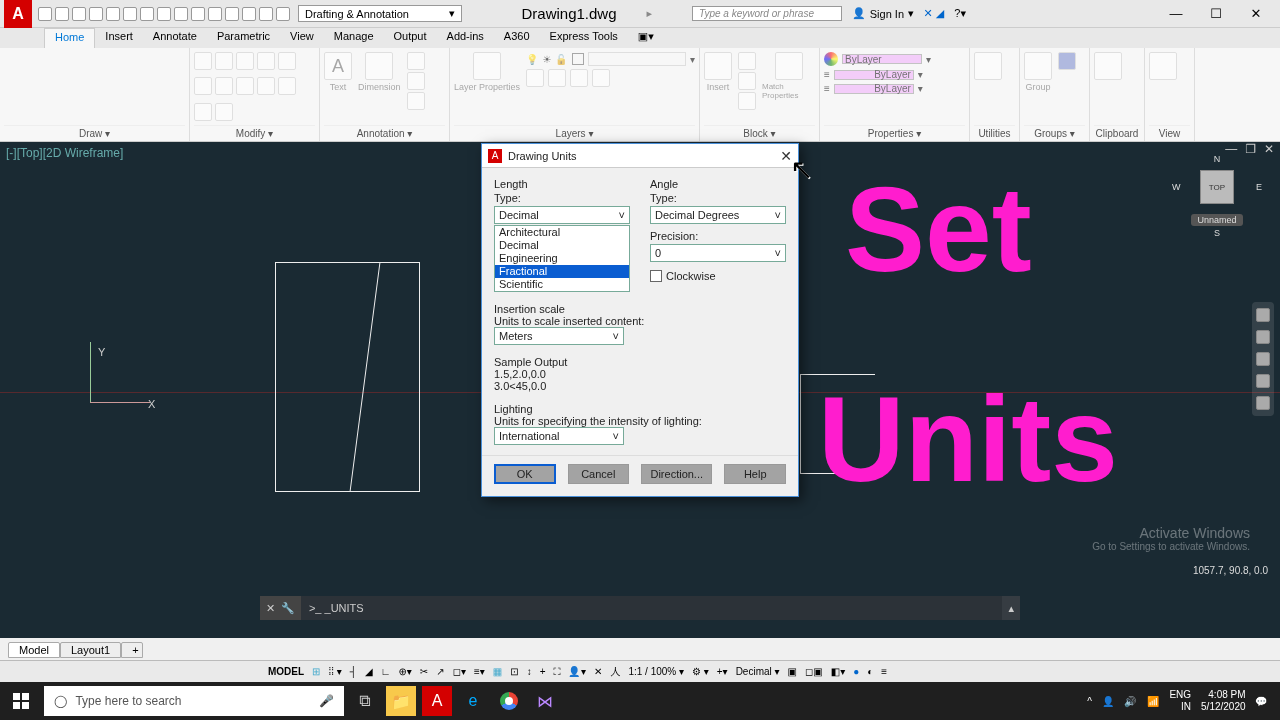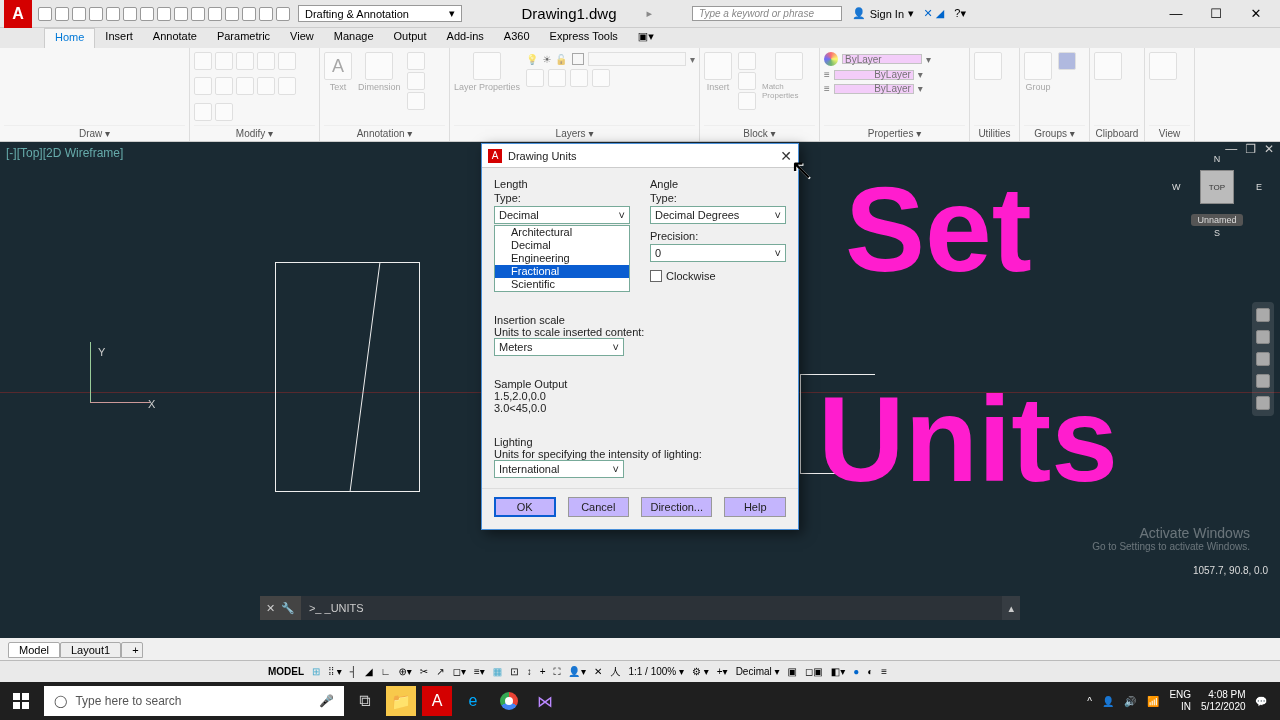--- a/index.html
+++ b/index.html
@@ -51,31 +51,31 @@
 
 
 .navbar { position: absolute; right: 6px; top: 160px; width: 22px; background: rgba(200,200,200,0.15); border-radius: 4px; padding: 6px 0; display: flex; flex-direction: column; gap: 8px; align-items: center; }
 .nav-ico { width: 14px; height: 14px; border: 1px solid #888; background: #aaa; border-radius: 2px; }
 
 
 .dialog { position: absolute; left: 481px; top: 143px; width: 318px; background: #f0f0f0; border: 1px solid #4a90d9; box-shadow: 4px 4px 12px rgba(0,0,0,0.5); font-size: 11px; color: #222; }
 .dlg-title { height: 24px; background: #fff; border-bottom: 1px solid #ccc; display: flex; align-items: center; padding: 0 6px; gap: 6px; }
 .dlg-a { width: 14px; height: 14px; background: #d40000; color: #fff; font-size: 10px; text-align: center; line-height: 14px; }
 .dlg-close { margin-left: auto; font-size: 14px; color: #333; }
-.dlg-body { padding: 10px 12px; display: flex; flex-direction: column; gap: 22px; }
+.dlg-body { padding: 10px 12px; display: flex; flex-direction: column; gap: 11px; }
 .dlg-row { display: flex; gap: 20px; }
 .dlg-col { flex: 1; display: flex; flex-direction: column; gap: 2px; }
 .dlg-select { background: #fff; border: 1px solid #7a9; padding: 1px 4px; display: flex; justify-content: space-between; align-items: center; height: 18px; }
 .dlg-listbox { border: 1px solid #7a9; background: #fff; margin-top: -1px; }
-.dlg-opt { padding: 0 16px; line-height: 13px; }
+.dlg-opt { padding: 0 4px; line-height: 13px; }
 .dlg-opt.sel { background: #0a5dd1; color: #fff; }
 .dlg-check { display: flex; align-items: center; gap: 4px; margin-top: 6px; }
 .dlg-chk { width: 12px; height: 12px; border: 1px solid #666; background: #fff; }
 .dlg-btns { display: flex; gap: 12px; padding: 8px 12px 12px; justify-content: center; border-top: 1px solid #ddd; }
-.dlg-btn { width: 62px; height: 20px; background: #c4b5fd; border: 1px solid #999; font-size: 11px; display: flex; align-items: center; justify-content: center; }
+.dlg-btn { width: 62px; height: 20px; background: #a3a3a3; border: 1px solid #999; font-size: 11px; display: flex; align-items: center; justify-content: center; }
 .dlg-btn.primary { border: 2px solid #0a5dd1; }
 
 
 .overlay-txt { position: absolute; font-weight: 900; color: #ff1dce; font-family: Arial, sans-serif; }
 
 
 .cmdline { position: absolute; left: 260px; right: 260px; height: 24px; background: #363c42; display: flex; align-items: center; color: #ccc; font-size: 11px; bottom: 100px; }
 .cmd-left { background: #444; display: flex; align-items: center; padding: 0 6px; gap: 6px; height: 100%; }
 .cmd-input { flex: 1; background: #2c3238; padding: 0 8px; height: 100%; display: flex; align-items: center; }
 

